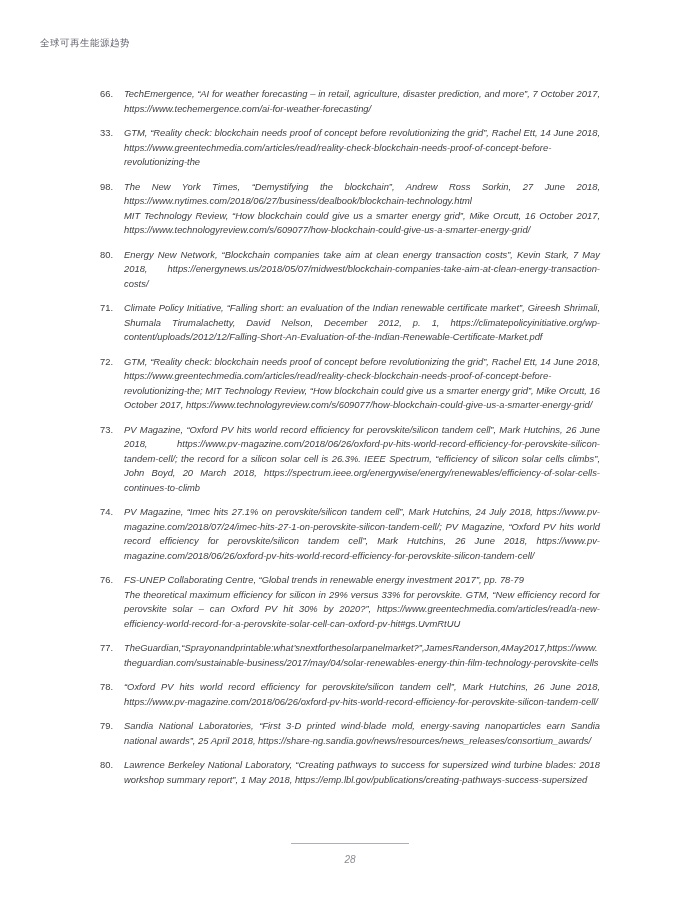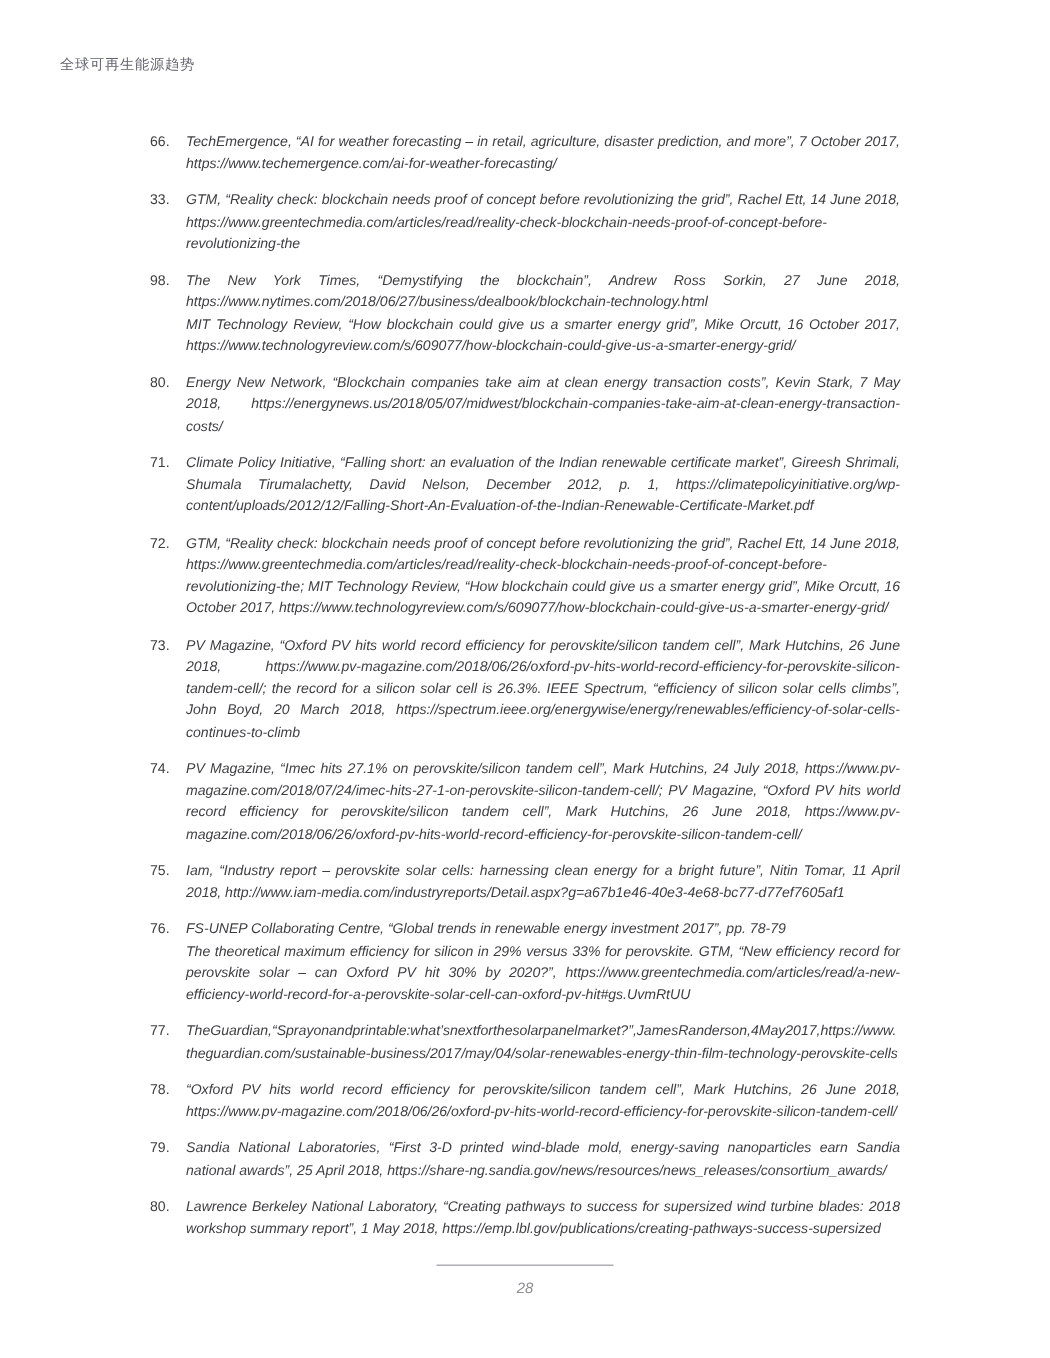--- a/index.html
+++ b/index.html
@@ -101,24 +101,20 @@
       </li>
       <li class="ref">
         <span class="ref-num">73.</span>
         <p class="ref-text">PV Magazine, “Oxford PV hits world record efficiency for perovskite/silicon tandem cell”, Mark Hutchins, 26 June 2018, https://www.pv-magazine.com/2018/06/26/oxford-pv-hits-world-record-efficiency-for-perovskite-silicon-tandem-cell/; the record for a silicon solar cell is 26.3%. IEEE Spectrum, “efficiency of silicon solar cells climbs”, John Boyd, 20 March 2018, https://spectrum.ieee.org/energywise/energy/renewables/efficiency-of-solar-cells-continues-to-climb</p>
       </li>
       <li class="ref">
         <span class="ref-num">74.</span>
         <p class="ref-text">PV Magazine, “Imec hits 27.1% on perovskite/silicon tandem cell”, Mark Hutchins, 24 July 2018, https://www.pv-magazine.com/2018/07/24/imec-hits-27-1-on-perovskite-silicon-tandem-cell/; PV Magazine, “Oxford PV hits world record efficiency for perovskite/silicon tandem cell”, Mark Hutchins, 26 June 2018, https://www.pv-magazine.com/2018/06/26/oxford-pv-hits-world-record-efficiency-for-perovskite-silicon-tandem-cell/</p>
       </li>
       <li class="ref">
-        <span class="ref-num">75.</span>
-        <p class="ref-text">Iam, “Industry report – perovskite solar cells: harnessing clean energy for a bright future”, Nitin Tomar, 11 April 2018, http://www.iam-media.com/industryreports/Detail.aspx?g=a67b1e46-40e3-4e68-bc77-d77ef7605af1</p>
-      </li>
-      <li class="ref">
         <span class="ref-num">76.</span>
         <p class="ref-text">FS-UNEP Collaborating Centre, “Global trends in renewable energy investment 2017”, pp. 78-79</p>
         <p class="ref-text">The theoretical maximum efficiency for silicon in 29% versus 33% for perovskite. GTM, “New efficiency record for perovskite solar – can Oxford PV hit 30% by 2020?”, https://www.greentechmedia.com/articles/read/a-new-efficiency-world-record-for-a-perovskite-solar-cell-can-oxford-pv-hit#gs.UvmRtUU</p>
       </li>
       <li class="ref">
         <span class="ref-num">77.</span>
         <p class="ref-text">TheGuardian,“Sprayonandprintable:what’snextforthesolarpanelmarket?”,JamesRanderson,4May2017,https://www.theguardian.com/sustainable-business/2017/may/04/solar-renewables-energy-thin-film-technology-perovskite-cells</p>
       </li>
       <li class="ref">
         <span class="ref-num">78.</span>

